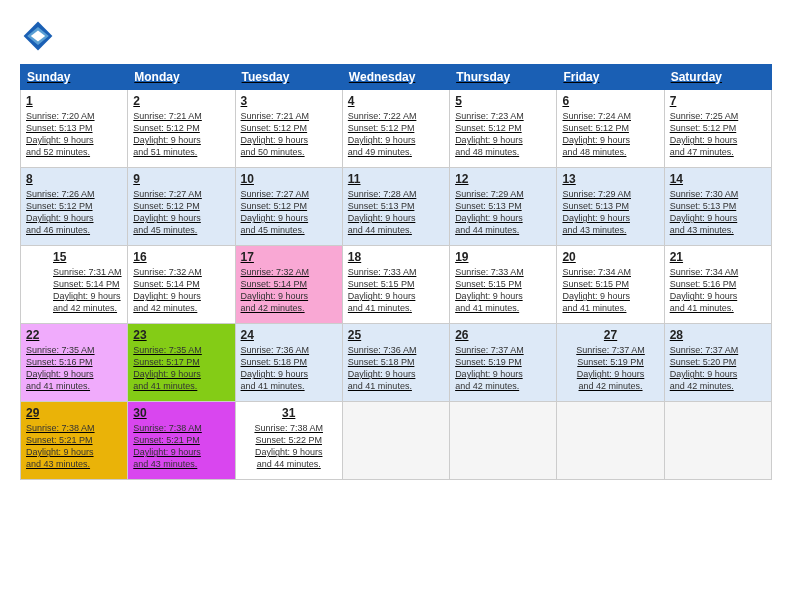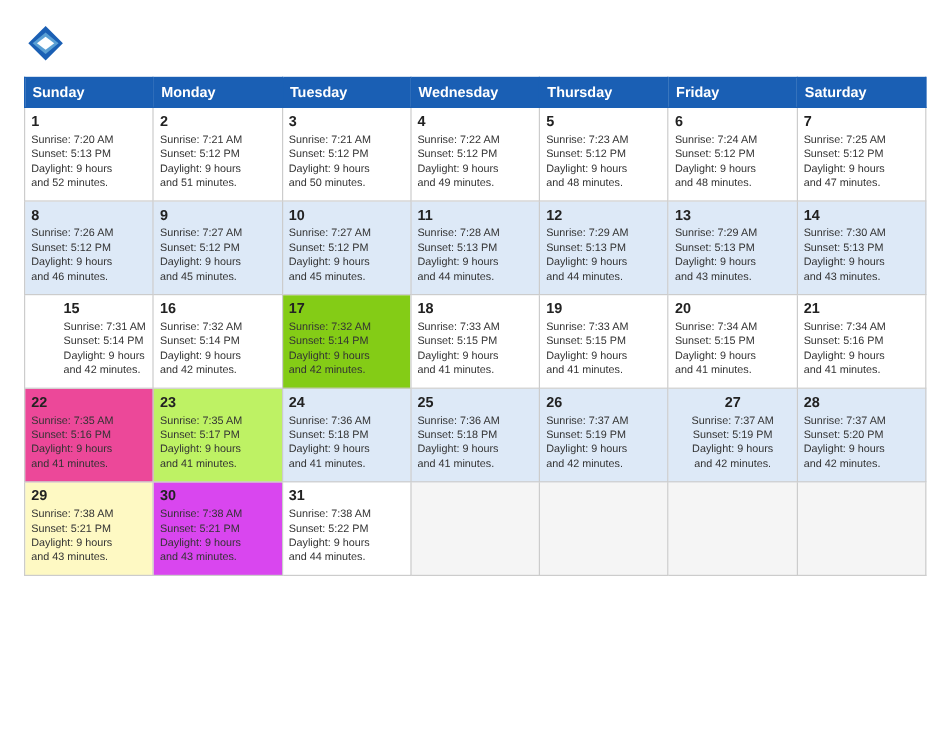--- a/index.html
+++ b/index.html
@@ -48,20 +48,21 @@
       line-height: 1.1;
     }
     .location-title {
       font-size: 15px;
       color: #444;
     }
     .calendar {
       width: 100%;
       border-collapse: collapse;
       table-layout: fixed;
+      text-decoration: underline;
     }
     .calendar th {
       background: #1a5fb4;
       color: #fff;
       font-size: 12px;
       font-weight: bold;
       padding: 5px 6px;
       text-align: left;
       border: 1px solid #1a5fb4;
     }
@@ -241,21 +242,21 @@
 Daylight: 9 hours
 and 42 minutes.</div>
           </td>
           <td style="background: rgb(255, 255, 255);">
             <span class="day-num">16</span>
             <div class="day-info" style="white-space: pre-line;">Sunrise: 7:32 AM
 Sunset: 5:14 PM
 Daylight: 9 hours
 and 42 minutes.</div>
           </td>
-          <td style="background: #84cc16;">
+          <td style="background: #f9a8d4;">
             <span class="day-num">17</span>
             <div class="day-info" style="white-space: pre-line;">Sunrise: 7:32 AM
 Sunset: 5:14 PM
 Daylight: 9 hours
 and 42 minutes.</div>
           </td>
           <td style="background: rgb(255, 255, 255);">
             <span class="day-num">18</span>
             <div class="day-info" style="white-space: pre-line;">Sunrise: 7:33 AM
 Sunset: 5:15 PM
@@ -278,28 +279,28 @@
           </td>
           <td style="background: rgb(255, 255, 255);">
             <span class="day-num">21</span>
             <div class="day-info" style="white-space: pre-line;">Sunrise: 7:34 AM
 Sunset: 5:16 PM
 Daylight: 9 hours
 and 41 minutes.</div>
           </td>
         </tr>
         <tr>
-          <td style="background: #ec4899;">
+          <td style="background: #f0abfc;">
             <span class="day-num">22</span>
             <div class="day-info" style="white-space: pre-line;">Sunrise: 7:35 AM
 Sunset: 5:16 PM
 Daylight: 9 hours
 and 41 minutes.</div>
           </td>
-          <td style="background: #bef264;">
+          <td style="background: #84cc16;">
             <span class="day-num">23</span>
             <div class="day-info" style="white-space: pre-line;">Sunrise: 7:35 AM
 Sunset: 5:17 PM
 Daylight: 9 hours
 and 41 minutes.</div>
           </td>
           <td style="background: rgb(221, 233, 247); margin-top: 13px;">
             <span class="day-num">24</span>
             <div class="day-info" style="white-space: pre-line;">Sunrise: 7:36 AM
 Sunset: 5:18 PM
@@ -329,35 +330,35 @@
           </td>
           <td style="background: rgb(221, 233, 247);">
             <span class="day-num">28</span>
             <div class="day-info" style="white-space: pre-line;">Sunrise: 7:37 AM
 Sunset: 5:20 PM
 Daylight: 9 hours
 and 42 minutes.</div>
           </td>
         </tr>
         <tr>
-          <td style="background: #fef9c3;">
+          <td style="background: #eab308;">
             <span class="day-num">29</span>
             <div class="day-info" style="white-space: pre-line;">Sunrise: 7:38 AM
 Sunset: 5:21 PM
 Daylight: 9 hours
 and 43 minutes.</div>
           </td>
           <td style="background: #d946ef;">
             <span class="day-num">30</span>
             <div class="day-info" style="white-space: pre-line;">Sunrise: 7:38 AM
 Sunset: 5:21 PM
 Daylight: 9 hours
 and 43 minutes.</div>
           </td>
-          <td style="background: rgb(255, 255, 255);">
+          <td style="background: rgb(255, 255, 255); text-align: center;">
             <span class="day-num">31</span>
             <div class="day-info" style="white-space: pre-line;">Sunrise: 7:38 AM
 Sunset: 5:22 PM
 Daylight: 9 hours
 and 44 minutes.</div>
           </td>
           <td class="empty"></td>
           <td class="empty"></td>
           <td class="empty"></td>
           <td class="empty"></td>

